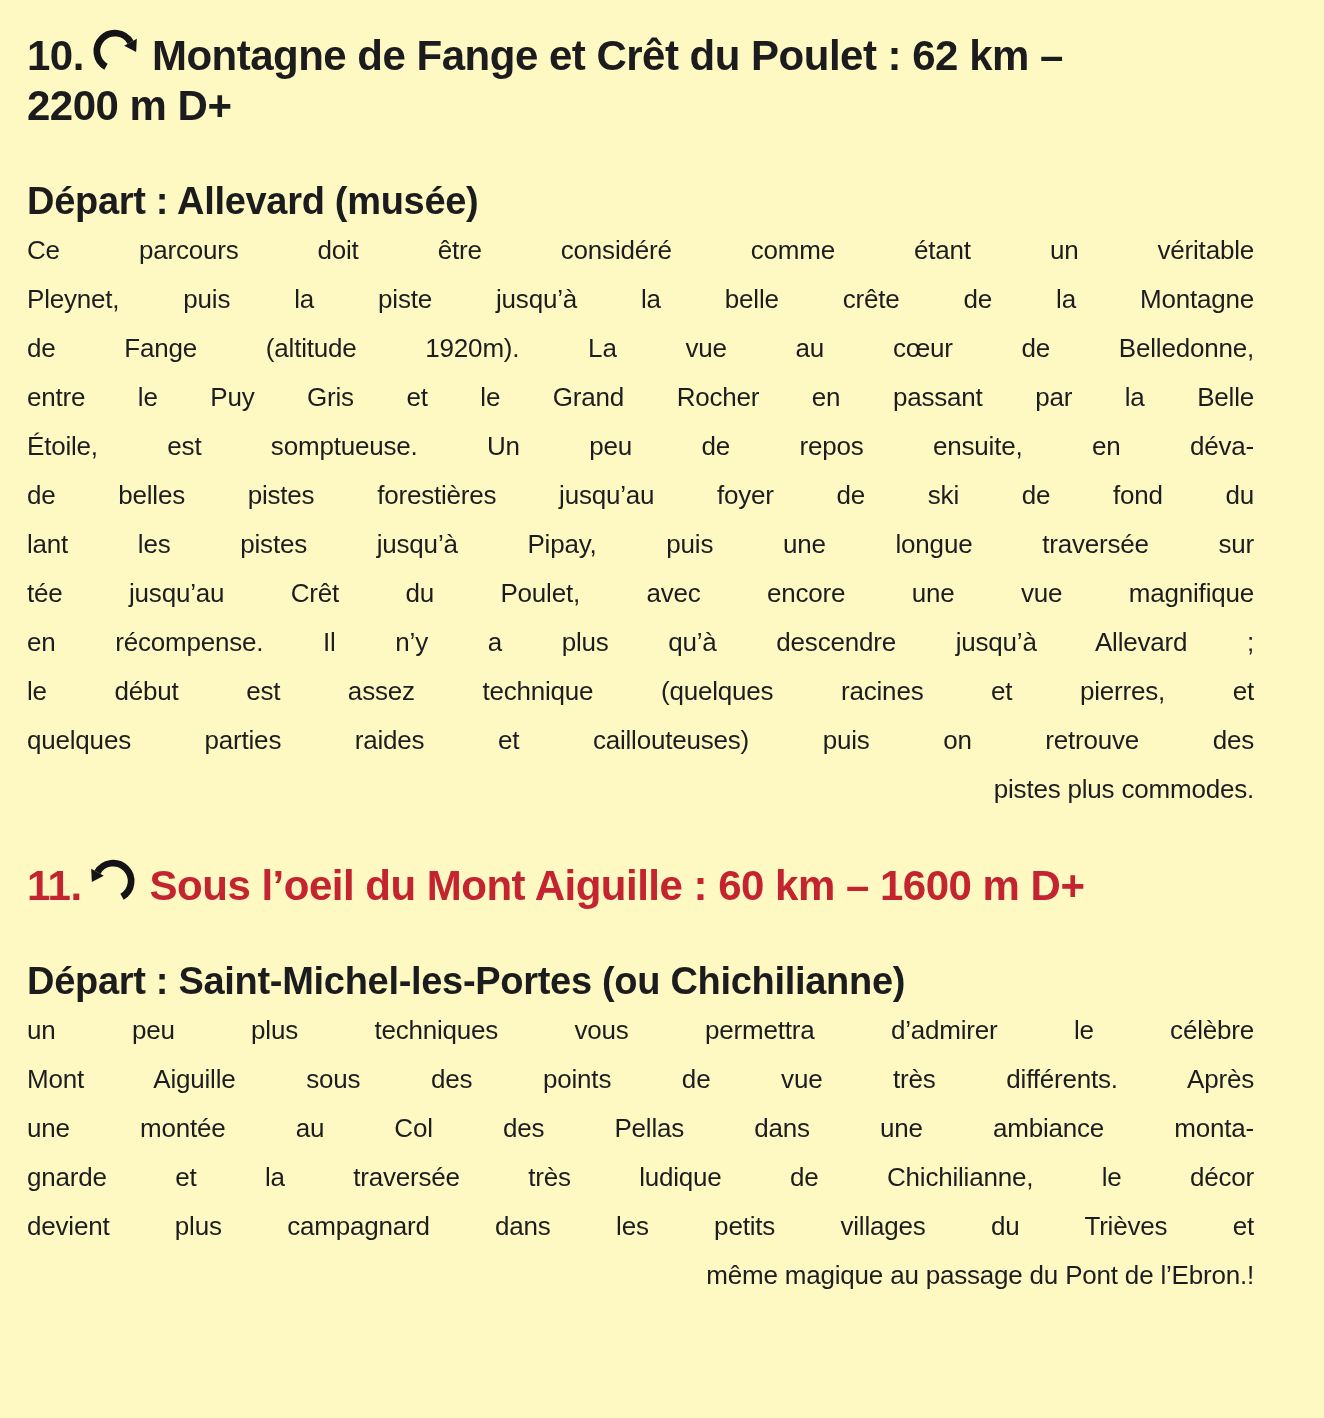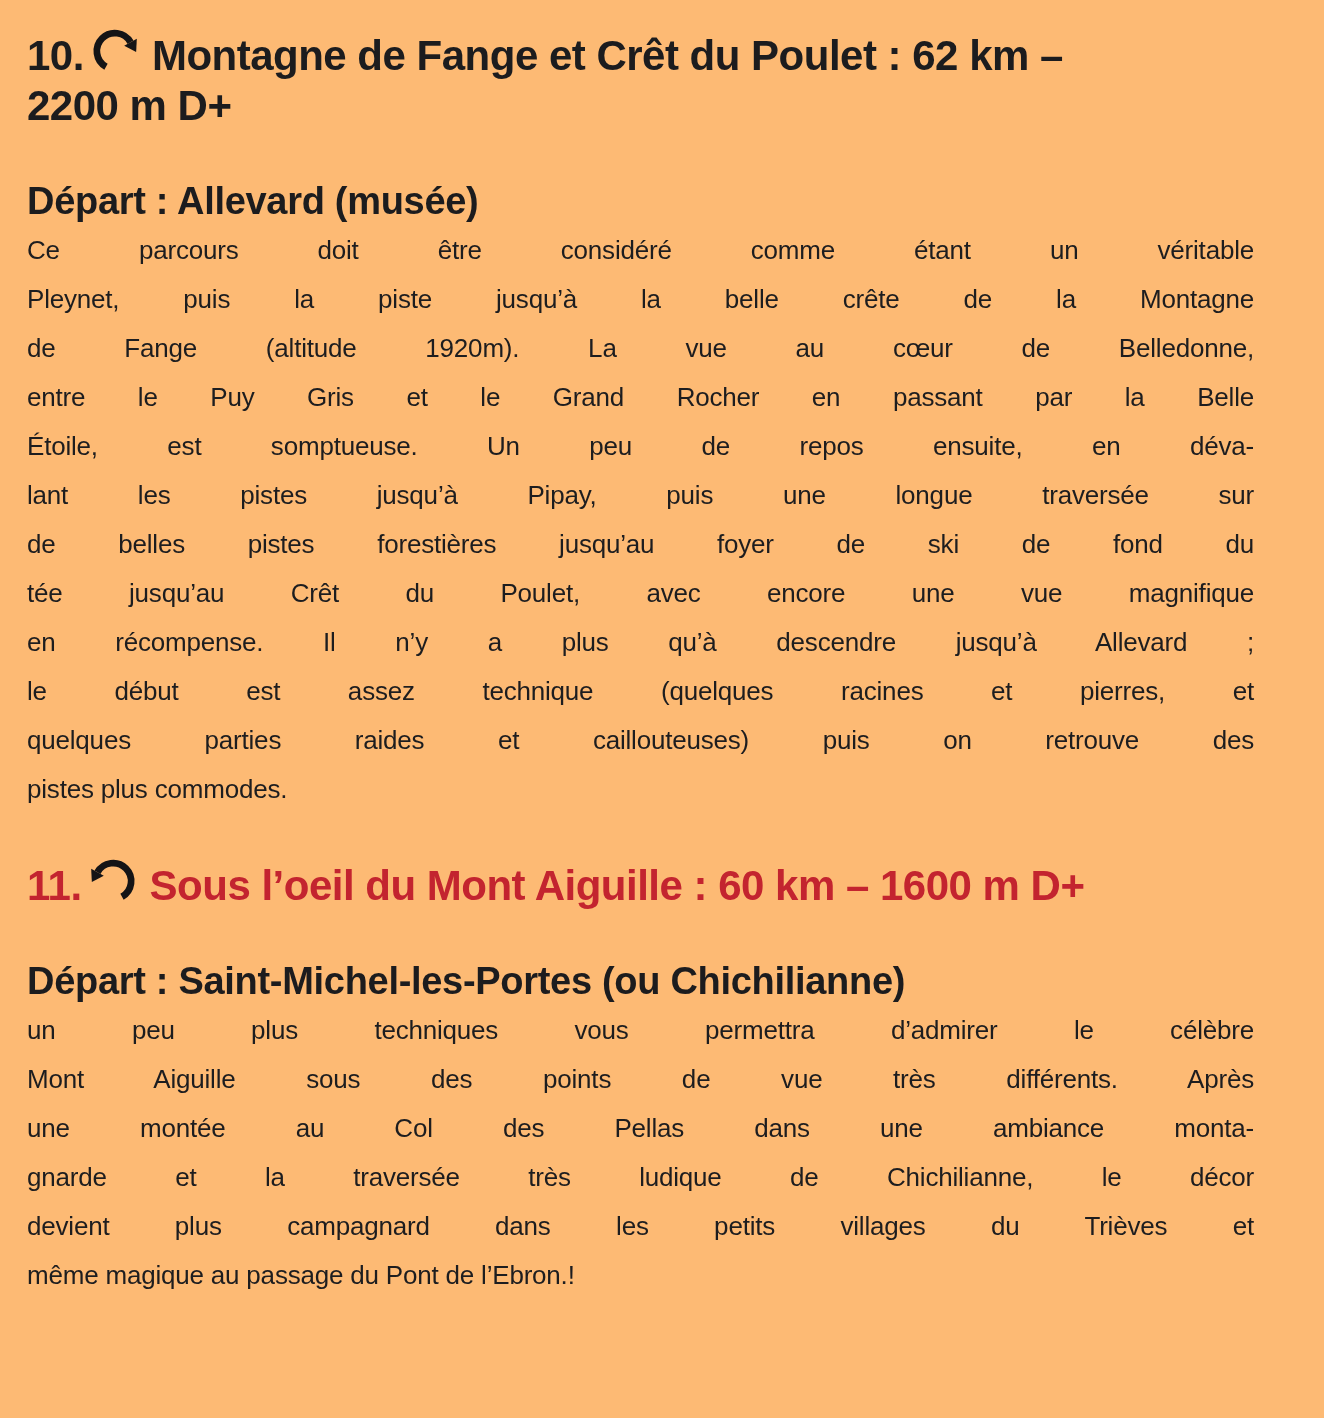--- a/index.html
+++ b/index.html
@@ -4,21 +4,21 @@
 <style>
   html, body {
     margin: 0;
     padding: 0;
     background: #ffffff;
   }
   .page {
     width: 1324px;
     height: 1418px;
     box-sizing: border-box;
-    background: #fdba74;
+    background: #fef9c3;
     padding: 22px 70px 10px 27px;
     font-family: "Liberation Sans", "DejaVu Sans", sans-serif;
     color: #1d1d1f;
     overflow: hidden;
   }
   .route-head {
     font-weight: bold;
     font-size: 42px;
     line-height: 50px;
     color: #1c1c1e;
@@ -48,21 +48,21 @@
     color: #1d1d1f;
     letter-spacing: -0.2px;
   }
   .jline {
     text-align: justify;
     text-align-last: justify;
     text-justify: inter-word;
     white-space: normal;
   }
   .jline.last {
-    text-align: left;
+    text-align: right;
     text-align-last: auto;
   }
   .section-11 { margin-top: 38px; }
   .red { color: #c3242f; }
 </style>
 </head>
 <body>
 
 <div class="page">
 
@@ -78,22 +78,22 @@
       </div>
       <div class="head-line2">2200 m D+</div>
     </header>
     <div class="depart-line">Départ : Allevard (musée)</div>
     <div class="route-body">
         <div class="jline">Ce parcours doit être considéré comme étant un véritable</div>
         <div class="jline">Pleynet, puis la piste jusqu’à la belle crête de la Montagne</div>
         <div class="jline">de Fange (altitude 1920m). La vue au cœur de Belledonne,</div>
         <div class="jline">entre le Puy Gris et le Grand Rocher en passant par la Belle</div>
         <div class="jline">Étoile, est somptueuse. Un peu de repos ensuite, en déva-</div>
+        <div class="jline">de belles pistes forestières jusqu’au foyer de ski de fond du</div>
         <div class="jline">lant les pistes jusqu’à Pipay, puis une longue traversée sur</div>
-        <div class="jline">de belles pistes forestières jusqu’au foyer de ski de fond du</div>
         <div class="jline">tée jusqu’au Crêt du Poulet, avec encore une vue magnifique</div>
         <div class="jline">en récompense. Il n’y a plus qu’à descendre jusqu’à Allevard ;</div>
         <div class="jline">le début est assez technique (quelques racines et pierres, et</div>
         <div class="jline">quelques parties raides et caillouteuses) puis on retrouve des</div>
         <div class="jline last">pistes plus commodes.</div>
       </div>
   </section>
 
   <section class="section-11">
     <header class="route-head">

